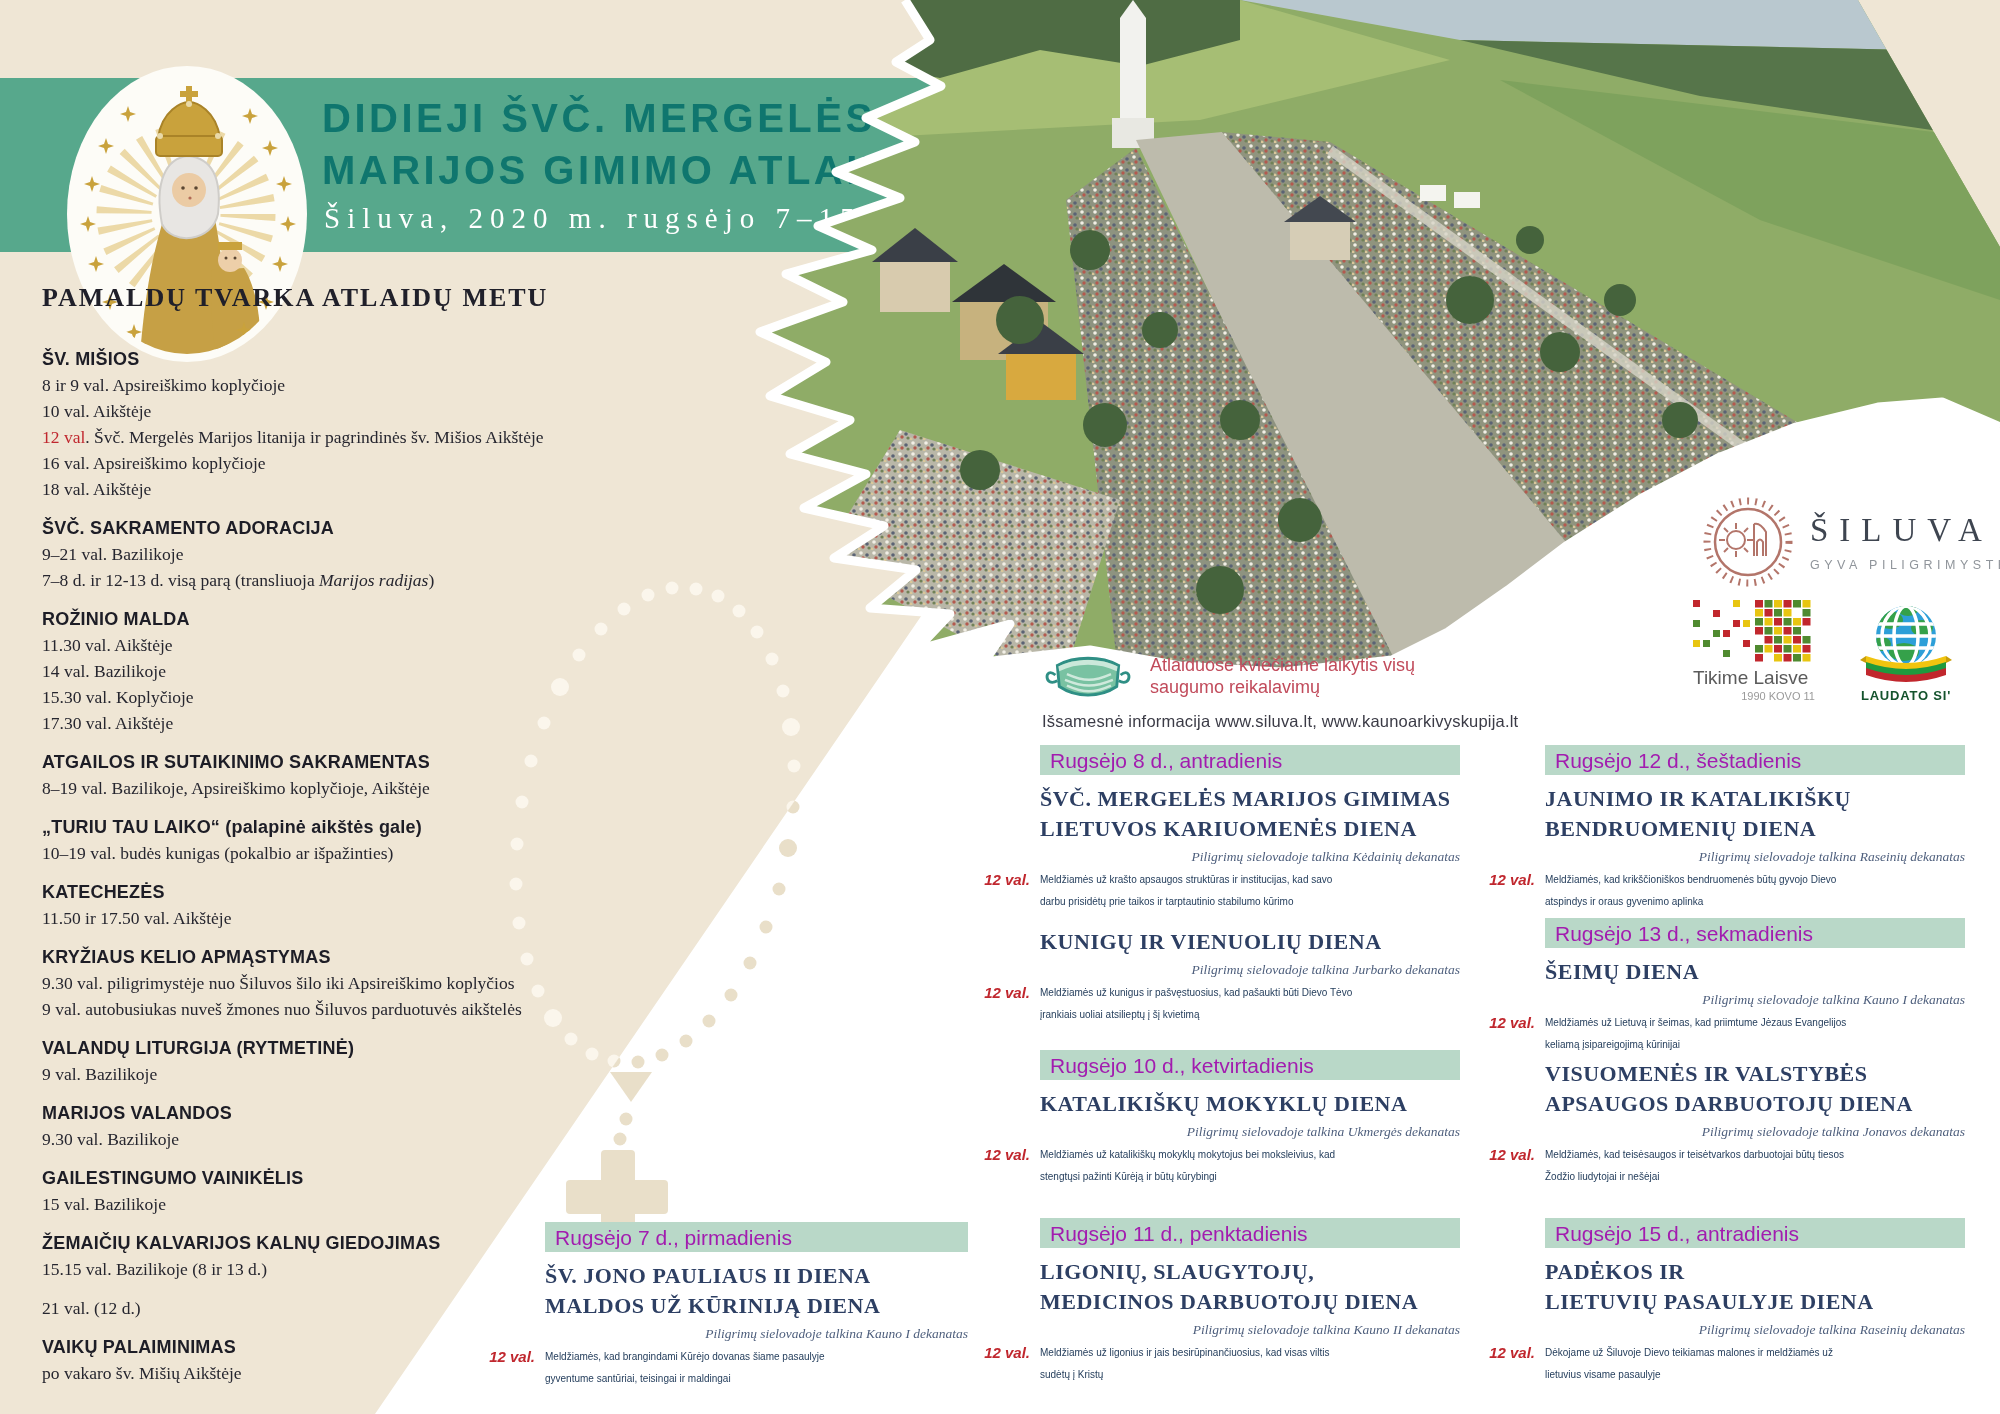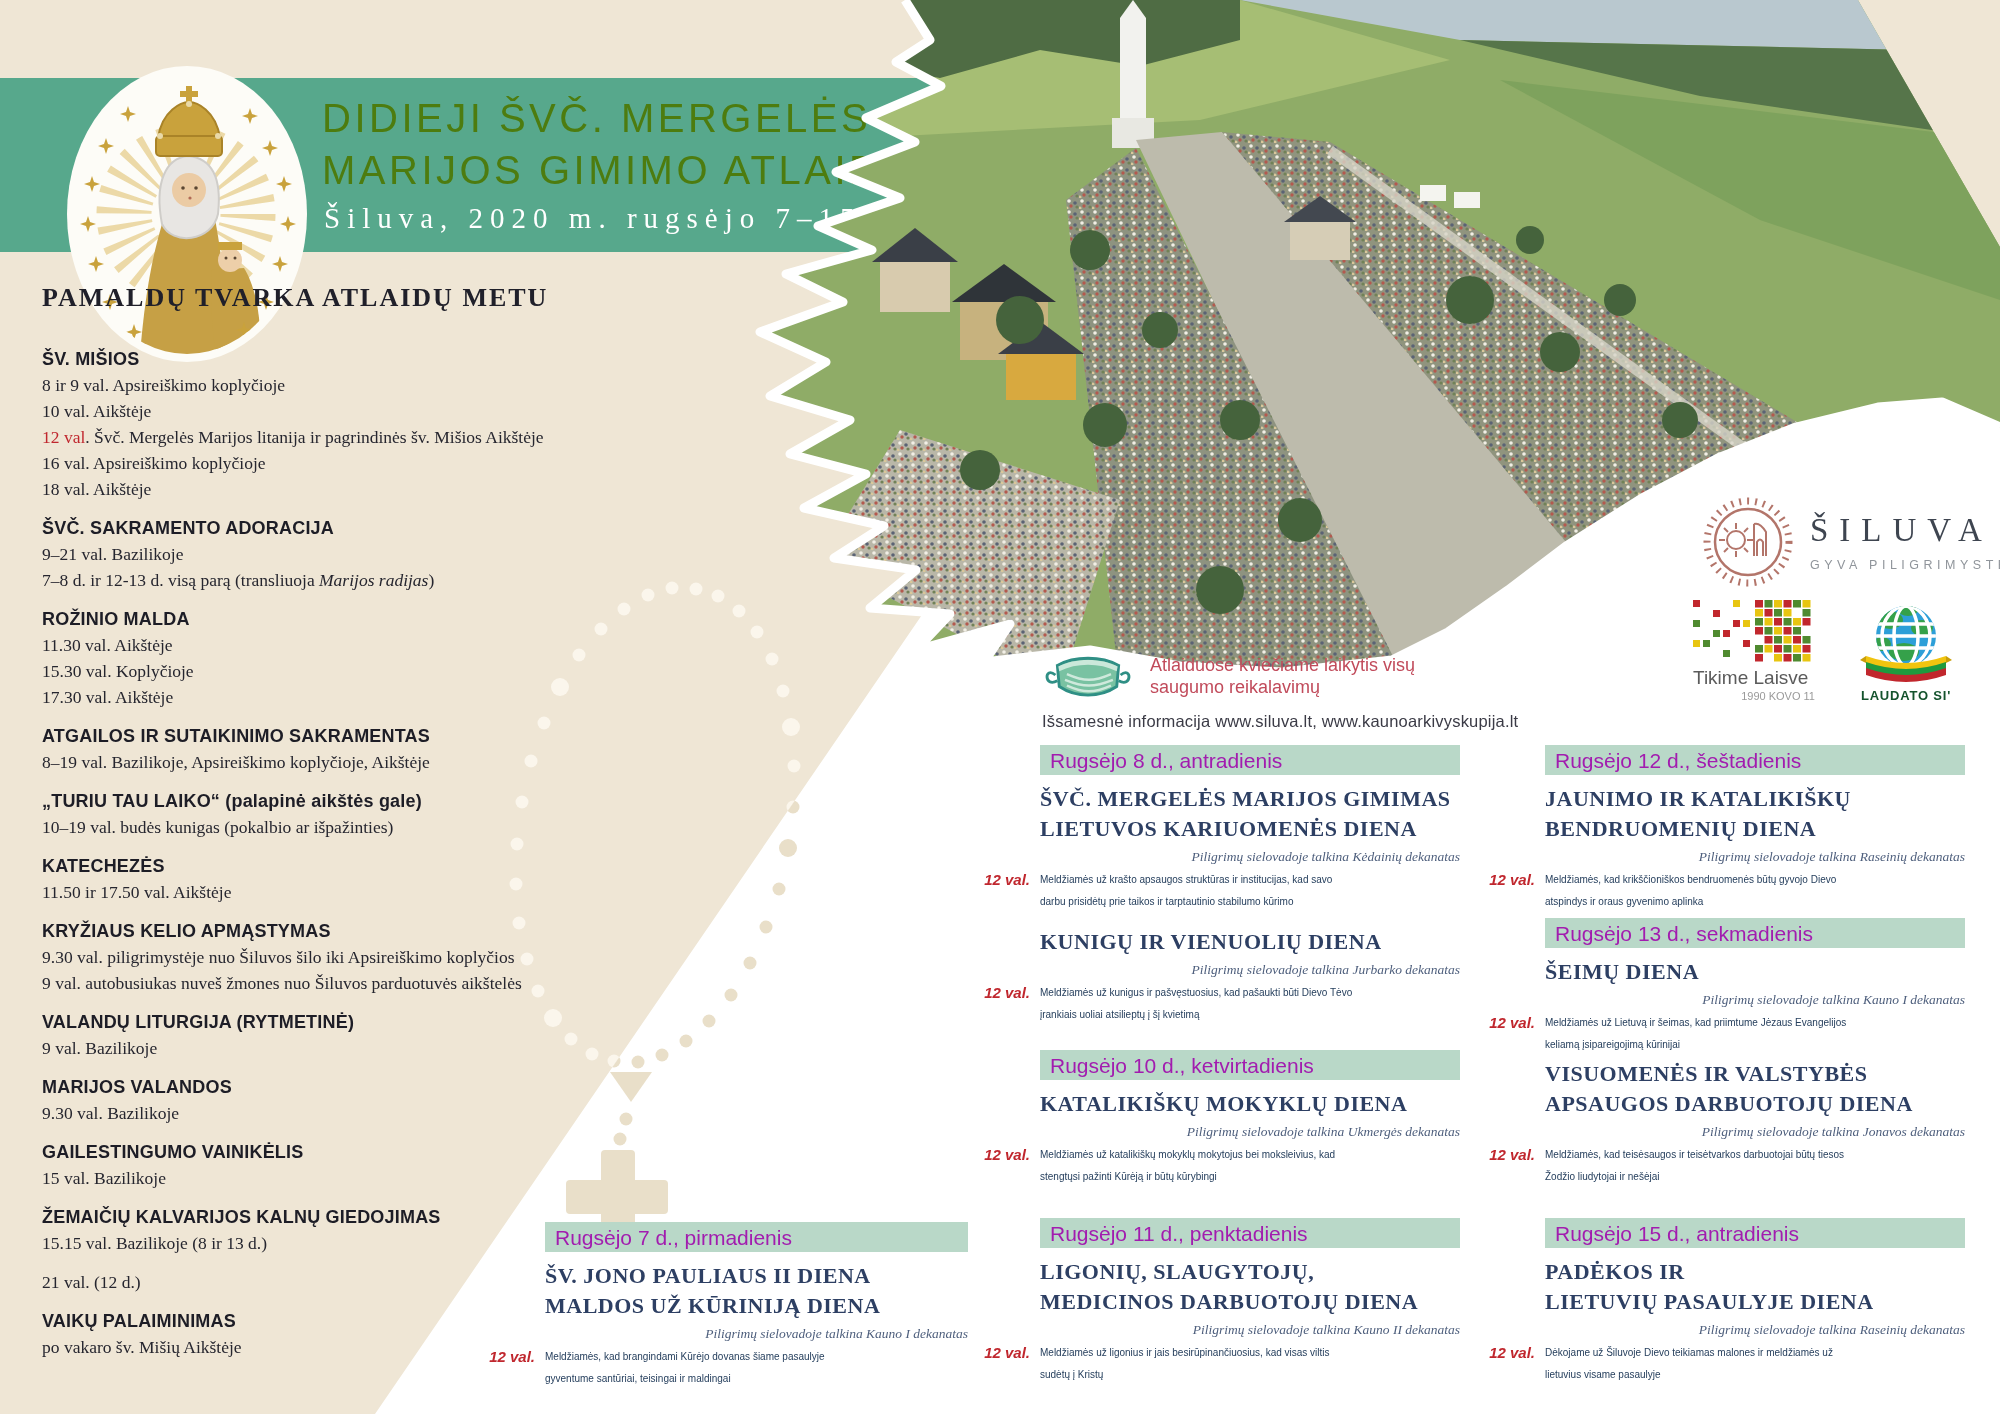--- a/index.html
+++ b/index.html
@@ -4,21 +4,21 @@
 <style>
   html,body{margin:0;padding:0;background:#777;}
   #poster{position:relative;width:2000px;height:1414px;background:#EFE6D5;overflow:hidden;
           font-family:"Liberation Sans",sans-serif;}
   #poster *{box-sizing:border-box;}
   .abs{position:absolute;}
   svg{display:block;}
 
   
   #band{left:0;top:78px;width:1000px;height:174px;background:#57A88C;}
-  #hdr-title{left:322px;top:92px;color:#4d7c0f;font-weight:normal;font-size:40px;
+  #hdr-title{left:322px;top:92px;color:#0f766e;font-weight:bold;font-size:40px;
              line-height:52px;letter-spacing:3.5px;white-space:nowrap;}
   #hdr-sub{left:324px;top:202px;color:#FFFFFF;font-family:"Liberation Serif",serif;
            font-size:29px;letter-spacing:7px;white-space:nowrap;}
 
   
   #sched-title{left:42px;top:283px;font-family:"Liberation Serif",serif;font-weight:bold;
                font-size:26px;letter-spacing:2px;color:#20202A;white-space:nowrap;}
   #sched{left:42px;top:326px;width:660px;margin-top:20px;}
   .sec{margin-bottom:13px;}
   .sec-h{font-weight:bold;font-size:18px;line-height:26px;color:#1D1D26;letter-spacing:.2px;white-space:nowrap;}
@@ -250,20 +250,21 @@
         <div class="sec-l">18 val. Aikštėje</div>
       </div>
       <div class="sec">
         <div class="sec-h">ŠVČ. SAKRAMENTO ADORACIJA</div>
         <div class="sec-l">9–21 val. Bazilikoje</div>
         <div class="sec-l"><span>7–8 d. ir 12-13 d. visą parą (transliuoja </span><span class="run-i">Marijos radijas</span><span>)</span></div>
       </div>
       <div class="sec">
         <div class="sec-h">ROŽINIO MALDA</div>
         <div class="sec-l">11.30 val. Aikštėje</div>
+        <div class="sec-l">14 val. Bazilikoje</div>
         <div class="sec-l">15.30 val. Koplyčioje</div>
         <div class="sec-l">17.30 val.  Aikštėje</div>
       </div>
       <div class="sec">
         <div class="sec-h">ATGAILOS IR SUTAIKINIMO SAKRAMENTAS</div>
         <div class="sec-l">8–19 val. Bazilikoje, Apsireiškimo koplyčioje, Aikštėje</div>
       </div>
       <div class="sec">
         <div class="sec-h">„TURIU TAU LAIKO“ (palapinė aikštės gale)</div>
         <div class="sec-l">10–19 val. budės kunigas (pokalbio ar išpažinties)</div>

